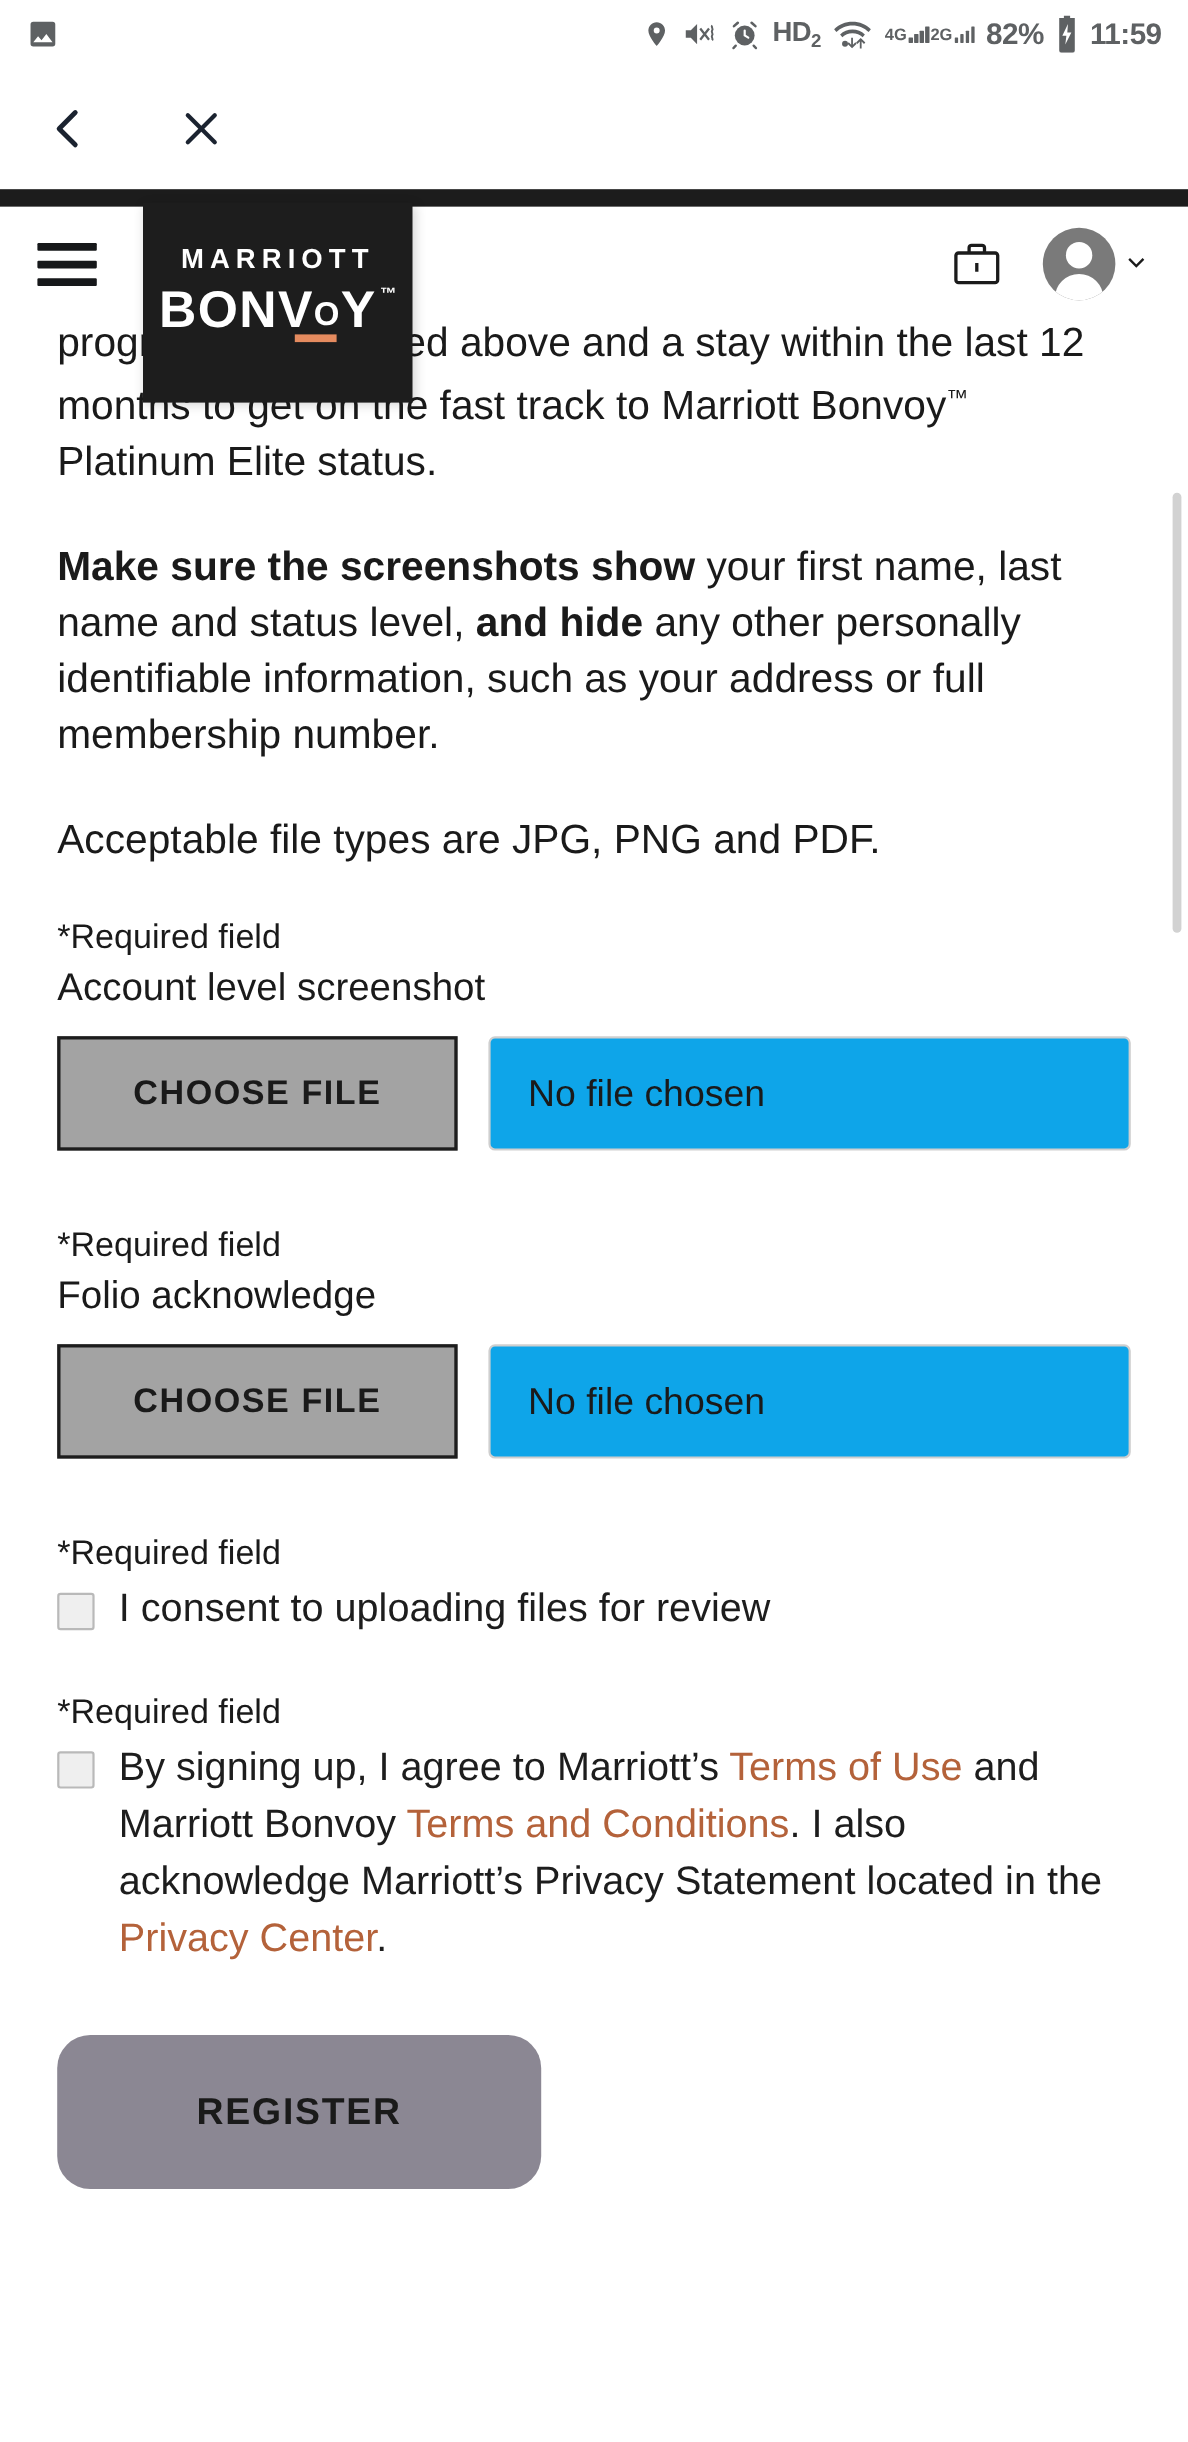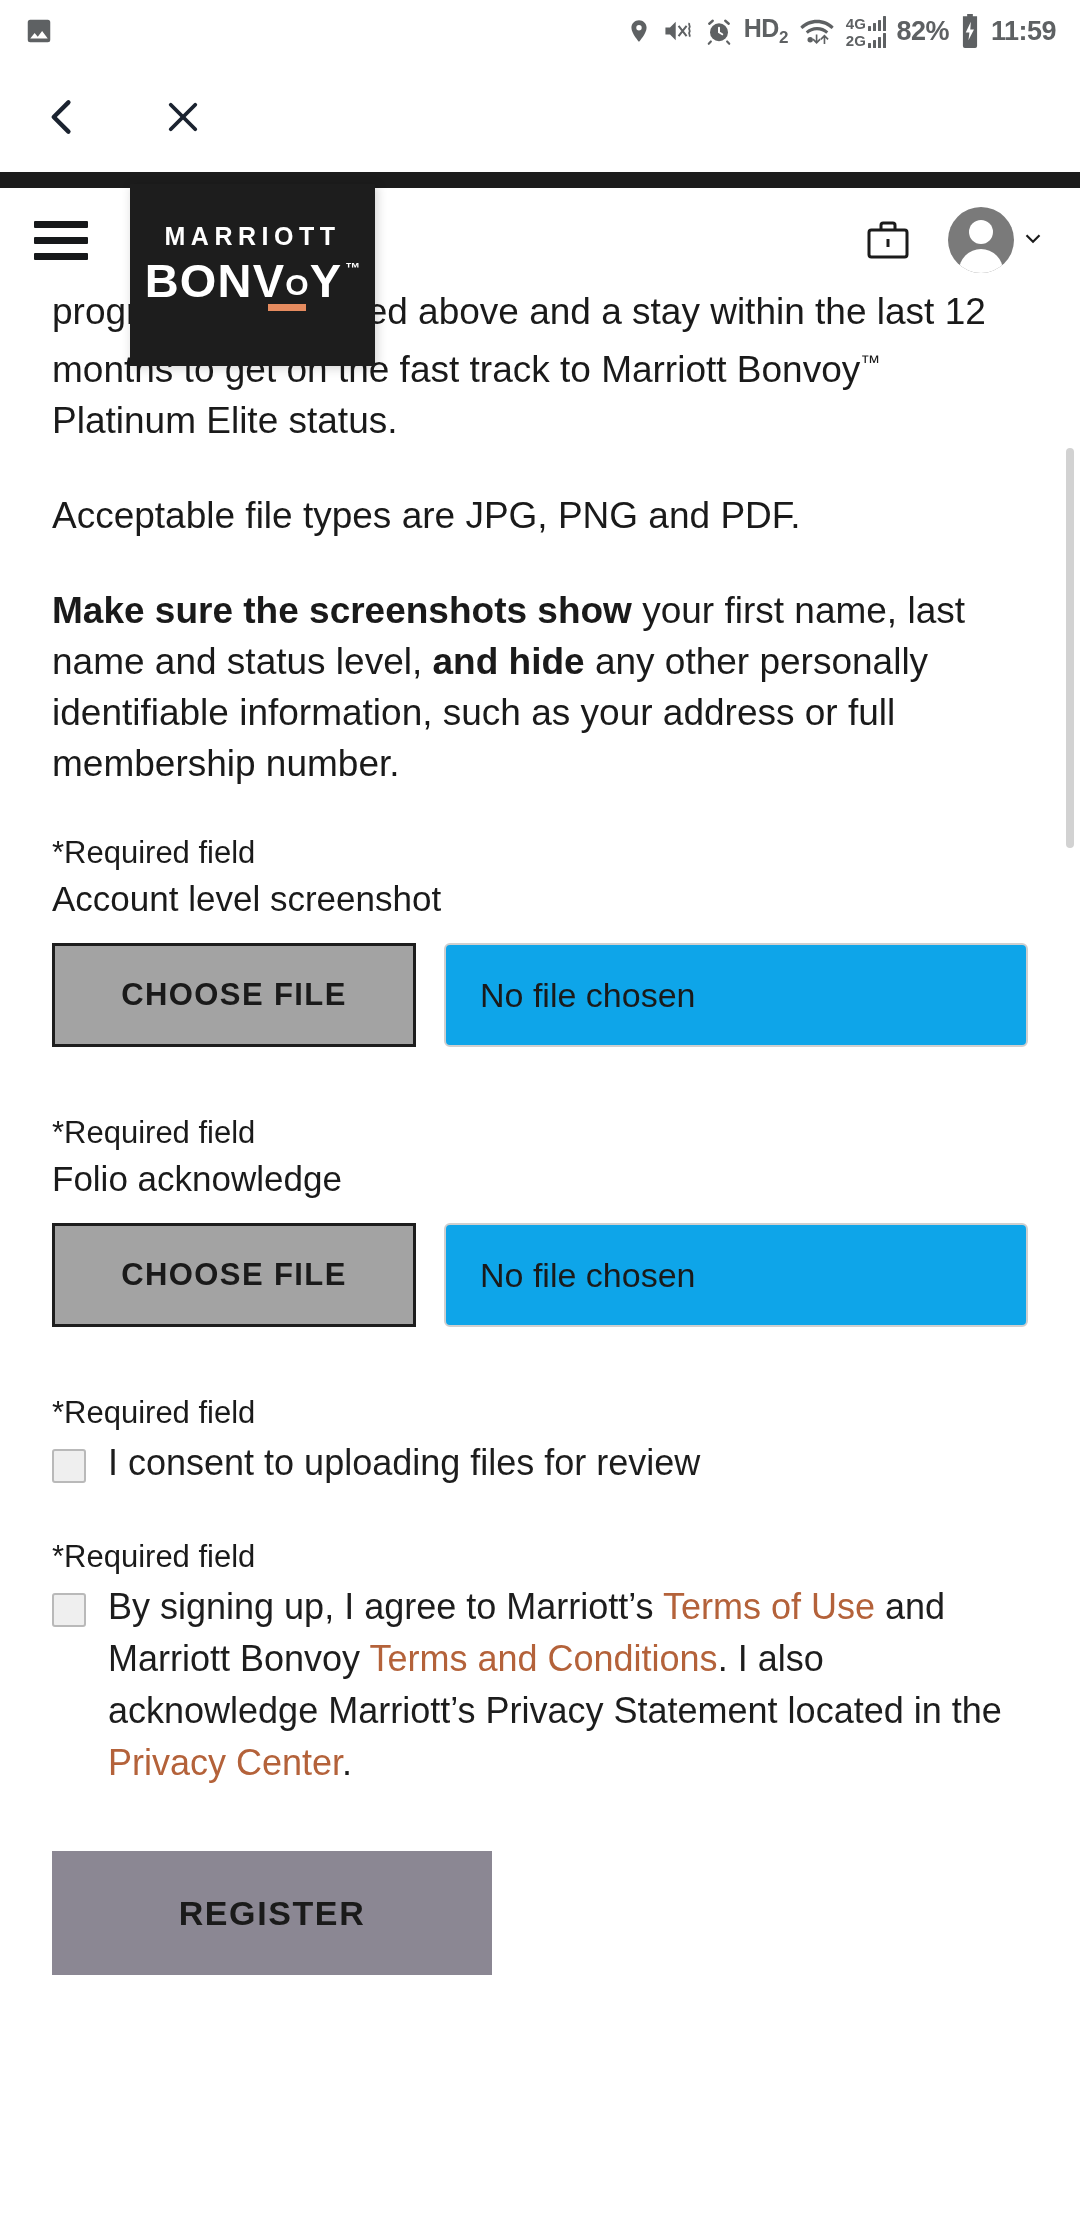--- a/index.html
+++ b/index.html
@@ -28,21 +28,21 @@
     align-items:center;
     gap:10px;
   }
   .sb-icon { display:flex; align-items:center; justify-content:center; }
   .hd-label {
     font-size:25px; font-weight:600; letter-spacing:-0.5px;
     color:#5e6163; line-height:1;
   }
   .hd-label sub { font-size:17px; }
   .dual-sig {
-    display:flex; flex-direction:column; justify-content:center;
+    display:flex; flex-direction:row; justify-content:center;
     gap:1px; line-height:1;
   }
   .dual-row { display:flex; align-items:flex-end; gap:2px; }
   .dual-row span { font-size:15px; font-weight:700; color:#5e6163; line-height:1; }
   .bars { display:flex; align-items:flex-end; gap:1.5px; height:16px; }
   .bars i { width:3.5px; background:#5e6163; display:block; border-radius:0.5px; }
   .bars i:nth-child(1){height:5px;}
   .bars i:nth-child(2){height:8px;}
   .bars i:nth-child(3){height:11px;}
   .bars i:nth-child(4){height:15px;}
@@ -218,30 +218,31 @@
     line-height:52px;
     color:#1d1d1d;
   }
   .link { color:#b4623a; }
 
   .spacer-26 { height:26px; }
 
   .register-btn {
     margin-top:62px;
     width:440px;
-    height:124px;
+    height:140px;
     background:#8b8793;
     color:#ffffff;
     display:flex;
     align-items:center;
     justify-content:center;
     font-size:34px;
     font-weight:700;
     letter-spacing:1.6px;
     cursor:pointer;
+    border-radius:30px;
   }
 
   
   .scrollbar {
     position:absolute;
     right:6px;
     top:448px;
     width:8px;
     height:400px;
     background:#d2d2d2;
@@ -377,25 +378,25 @@
     <span class="logo-tm">™</span>
   </div>
 </div>
 
 <div class="content">
 
   <p class="para first">
     <span>program you selected above and a stay within the last 12 months to get on the fast track to Marriott Bonvoy</span><sup>™</sup><span> Platinum Elite status.</span>
   </p>
 
-  <p class="para">Acceptable file types are JPG, PNG and PDF.</p>
-
   <p class="para">
     <b>Make sure the screenshots show</b><span> your first name, last name and status level, </span><b>and hide</b><span> any other personally identifiable information, such as your address or full membership number.</span>
   </p>
+
+  <p class="para">Acceptable file types are JPG, PNG and PDF.</p>
 
   <div class="req-label">*Required field</div>
   <div class="field-title">Account level screenshot</div>
   <div class="file-row">
     <div class="choose-file">CHOOSE FILE</div>
     <div class="file-name">No file chosen</div>
   </div>
 
   <div class="req-label">*Required field</div>
   <div class="field-title">Folio acknowledge</div>

